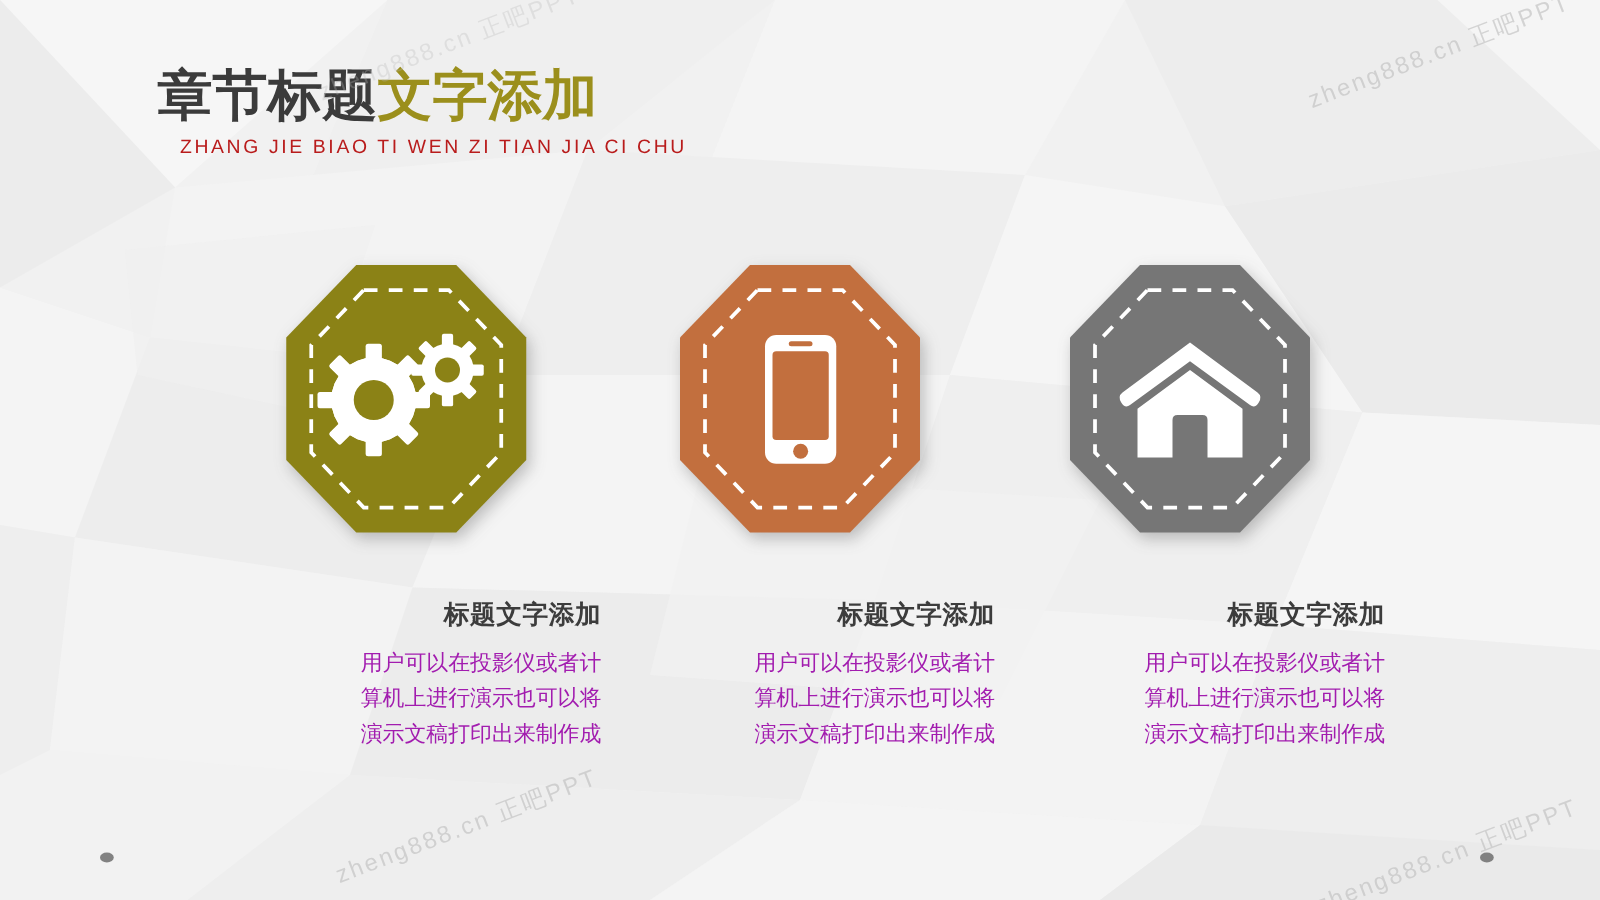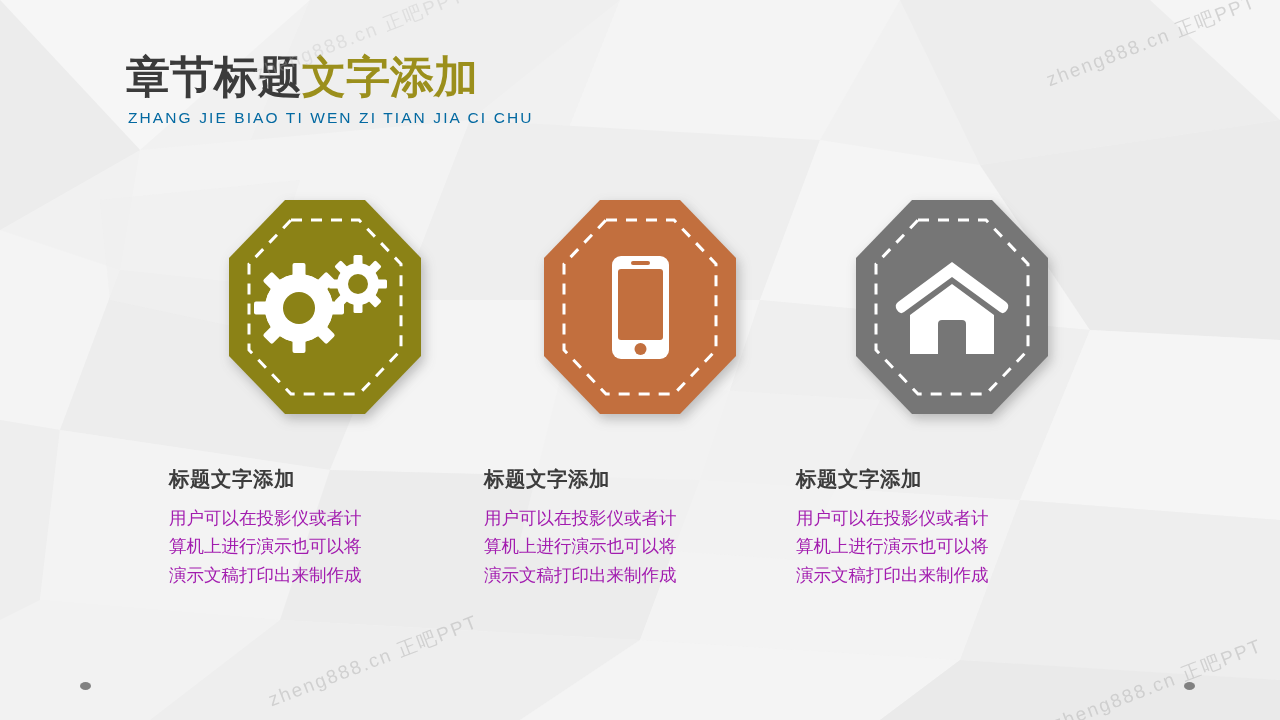--- a/index.html
+++ b/index.html
@@ -38,41 +38,41 @@
     font-size: 44px;
     font-weight: bold;
     line-height: 1.15;
     white-space: nowrap;
     letter-spacing: 0px;
   }
   .title-dark { color: #3b3b3b; }
   .title-gold { color: #9b8f1c; }
 
   .sub-title {
-    margin: 6px 0 0 2px;
+    margin: 6px 0 0 18px;
     font-size: 15.5px;
-    color: #0369a1;
+    color: #b91c1c;
     letter-spacing: 2.1px;
     white-space: nowrap;
     font-weight: 400;
   }
 
   
   .columns {
     position: absolute;
     left: 0;
     top: 198px;
     width: 1280px;
     height: 420px;
   }
   .col {
     position: absolute;
-    top: 0;
+    top: 12px;
     width: 312px;
-    text-align: left;
+    text-align: right;
   }
   .col-0 { left: 169px; }
   .col-1 { left: 484px; }
   .col-2 { left: 796px; }
 
   .badge-wrap {
     position: relative;
     width: 196px;
     height: 218px;
     margin: 0 auto;

